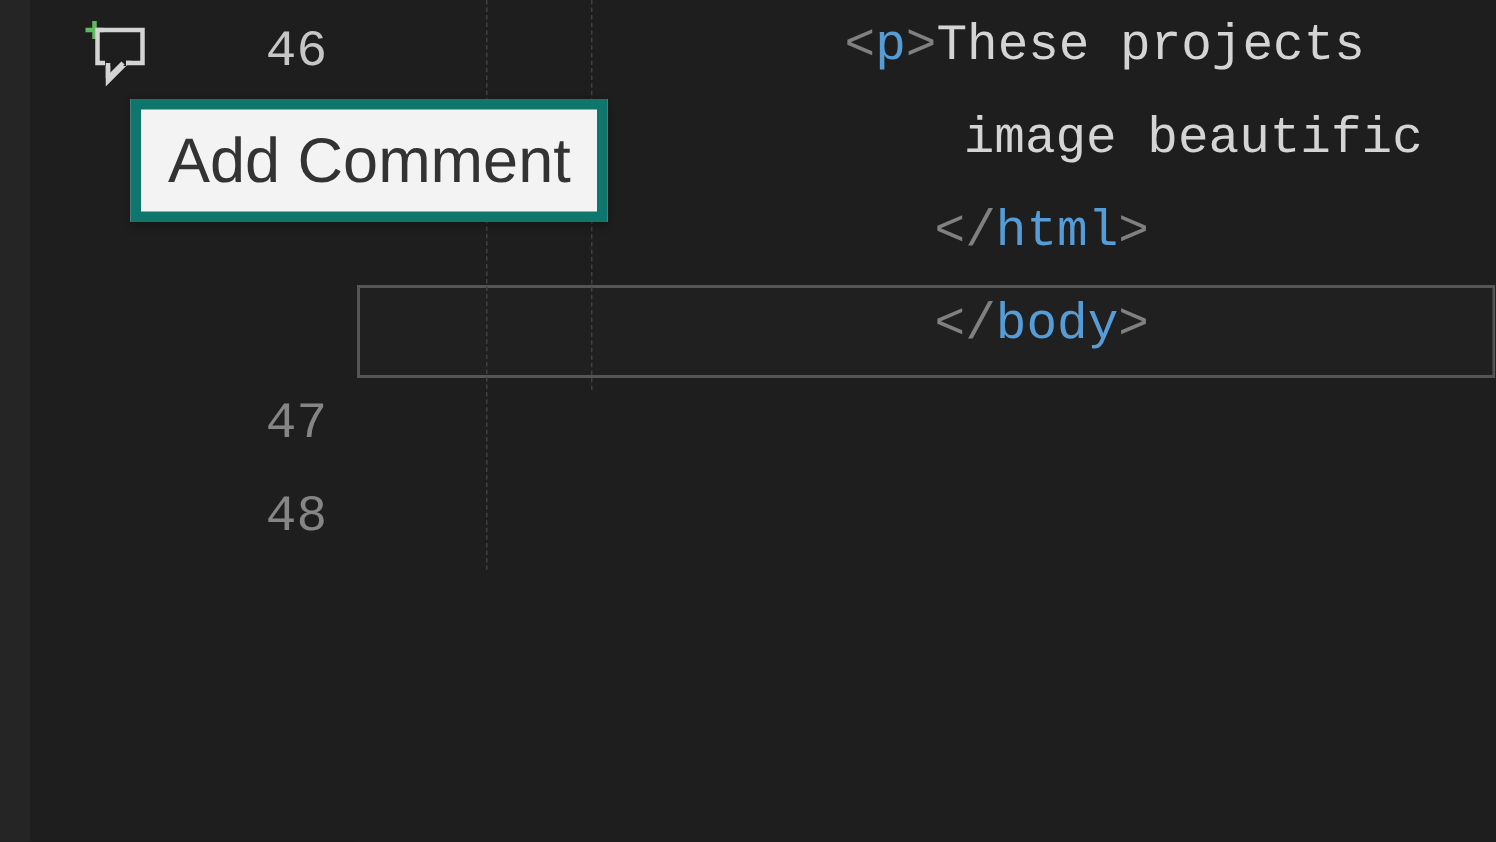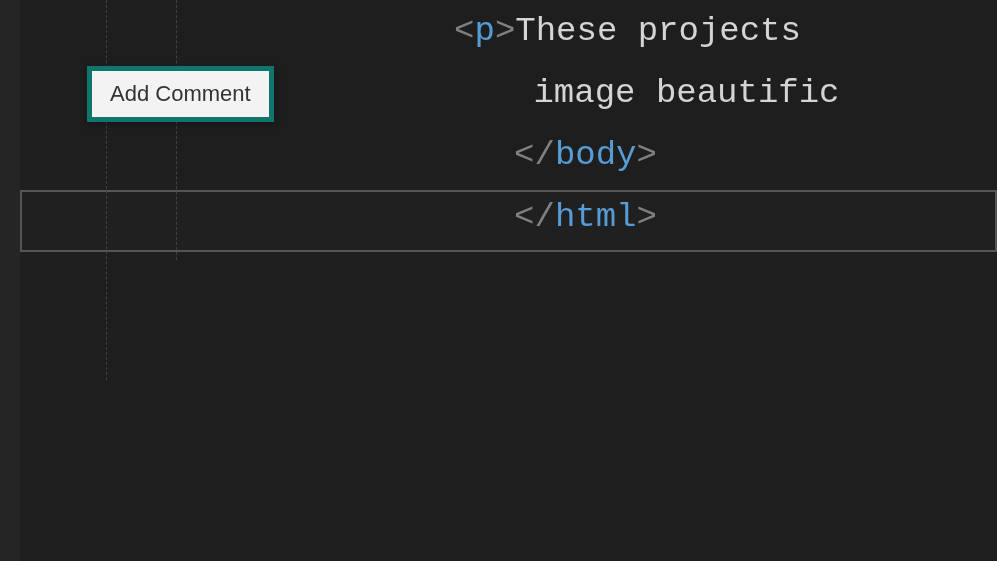--- a/index.html
+++ b/index.html
@@ -93,24 +93,24 @@
     }
     .code-text {
       color: #d4d4d4;
     }
     .tooltip {
       position: absolute;
       left: 87px;
       top: 66px;
       background: #f3f3f3;
       color: #333;
-      border: 5px solid #0f766e;
+      border: 7px solid #0f766e;
       padding: 10px 18px;
       font-family: -apple-system, 'Segoe UI', sans-serif;
-      font-size: 22px;
+      font-size: 42px;
       z-index: 100;
       box-shadow: 0 2px 6px rgba(0,0,0,0.3);
     }
     .current-line-bg {
       position: absolute;
       left: 0;
       right: 0;
       top: 190px;
       height: 62px;
       border: 2px solid #555;
@@ -122,31 +122,51 @@
       position: relative;
       z-index: 1;
     }
   </style>
 </head>
 <body>
 
 <div class="editor-container">
   <div class="left-sidebar"></div>
 
+  <div class="line-numbers-col">
+    <div class="gutter-action">
+      <svg width="48" height="44" viewBox="0 0 48 44">
+        <line x1="5" y1="6" x2="17" y2="6" stroke="#5fba5f" stroke-width="3"></line>
+        <line x1="11" y1="0" x2="11" y2="12" stroke="#5fba5f" stroke-width="3"></line>
+        <rect x="13" y="6" width="30" height="22" fill="none" stroke="#d4d4d4" stroke-width="3"></rect>
+        <polygon points="20,28 20,40 32,28" fill="none" stroke="#d4d4d4" stroke-width="3" stroke-linejoin="miter"></polygon>
+        <rect x="18" y="24" width="14" height="6" fill="#1e1e1e"></rect>
+        <line x1="20" y1="28" x2="20" y2="38" stroke="#d4d4d4" stroke-width="3"></line>
+        <line x1="20" y1="38" x2="30" y2="28" stroke="#d4d4d4" stroke-width="3"></line>
+      </svg>
+    </div>
+
+    <div class="line-number current line-46">46</div>
+    <div class="wrapped-spacer"></div>
+    <div class="wrapped-spacer"></div>
+    <div class="wrapped-spacer"></div>
+    <div class="line-number">47</div>
+    <div class="line-number">48</div>
+  </div>
 
   <div class="content-col">
     <div class="current-line-bg"></div>
 
     <div class="indent-guides">
       <div class="indent-guide" style="left: 86px; height: 380px;"></div>
       <div class="indent-guide" style="left: 156px; height: 260px;"></div>
     </div>
 
     <div class="code-content">
       <div class="code-line" style="padding-left: 238px;"><span class="tag-bracket">&lt;</span><span class="tag-name">p</span><span class="tag-bracket">&gt;</span><span class="code-text">These projects</span></div>
       <div class="code-line" style="padding-left: 320px; margin-left: 36px;"><span class="code-text">image beautific</span></div>
+      <div class="code-line" style="padding-left: 154px;"><span class="tag-bracket">&lt;/</span><span class="tag-name">html</span><span class="tag-bracket">&gt;</span></div>
       <div class="code-line" style="padding-left: 154px;"><span class="tag-bracket">&lt;/</span><span class="tag-name">body</span><span class="tag-bracket">&gt;</span></div>
-      <div class="code-line" style="padding-left: 154px;"><span class="tag-bracket">&lt;/</span><span class="tag-name">html</span><span class="tag-bracket">&gt;</span></div>
     </div>
   </div>
 </div>
 
 <div class="tooltip">Add Comment</div>
 
 </body></html>

